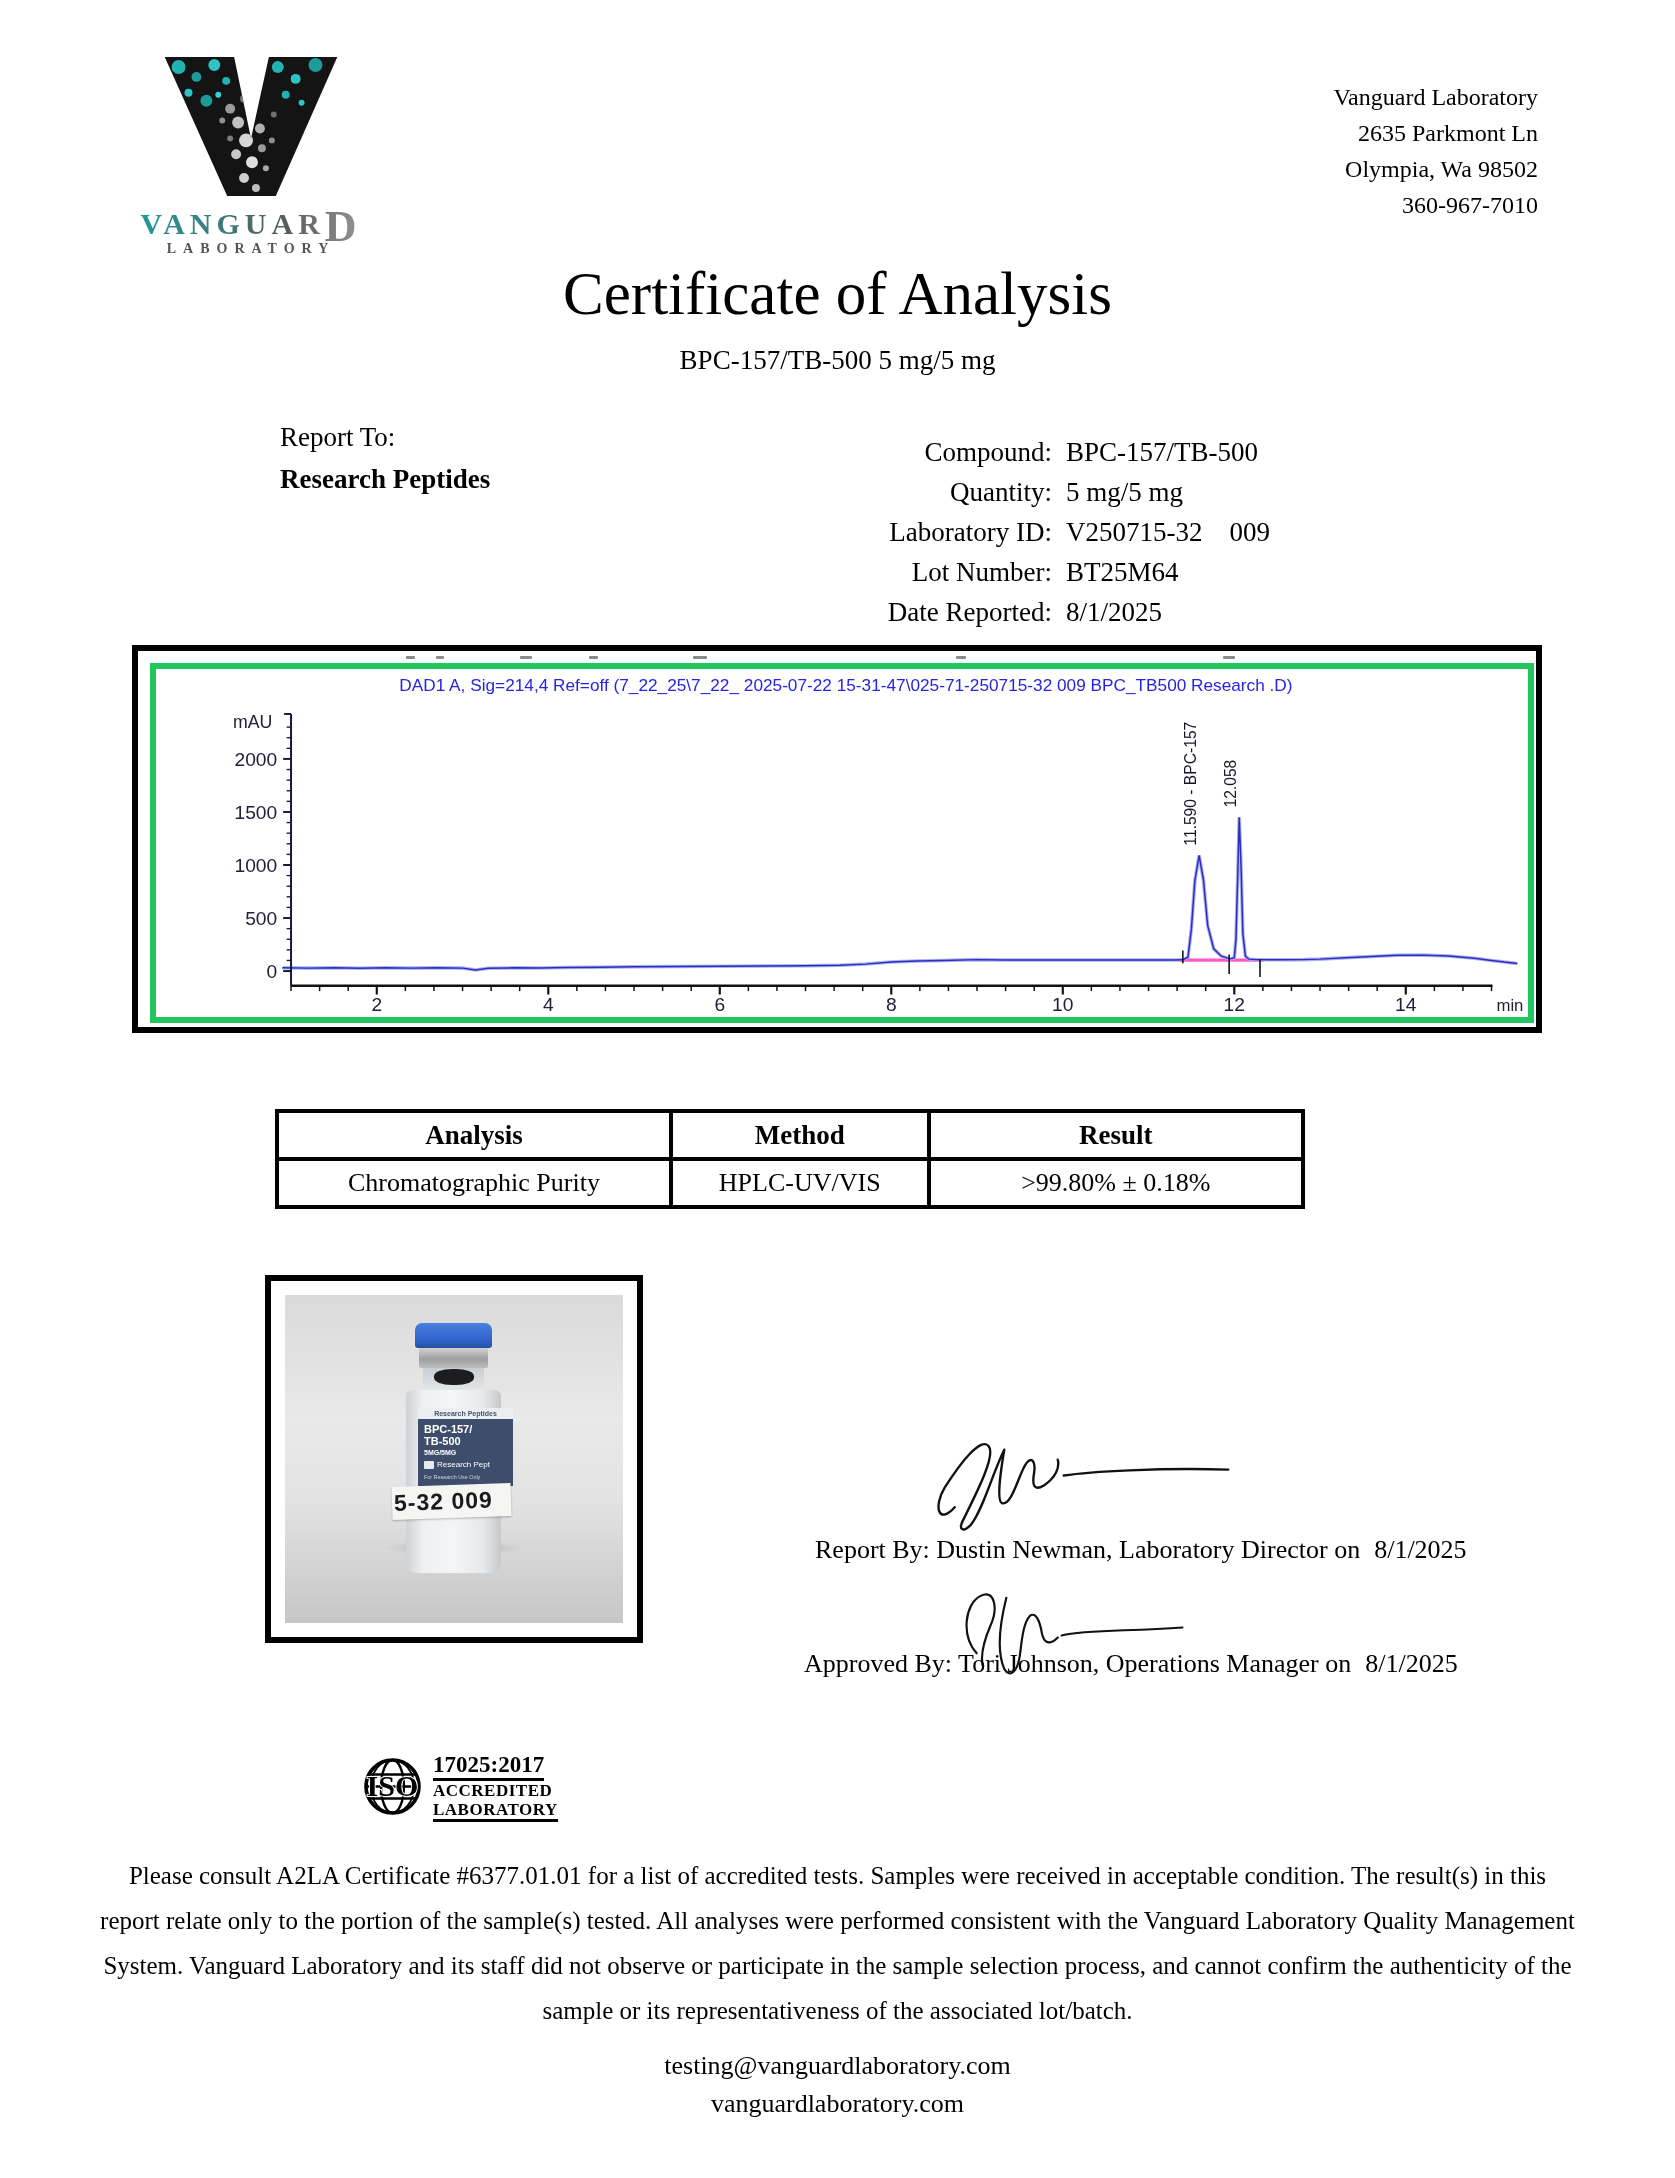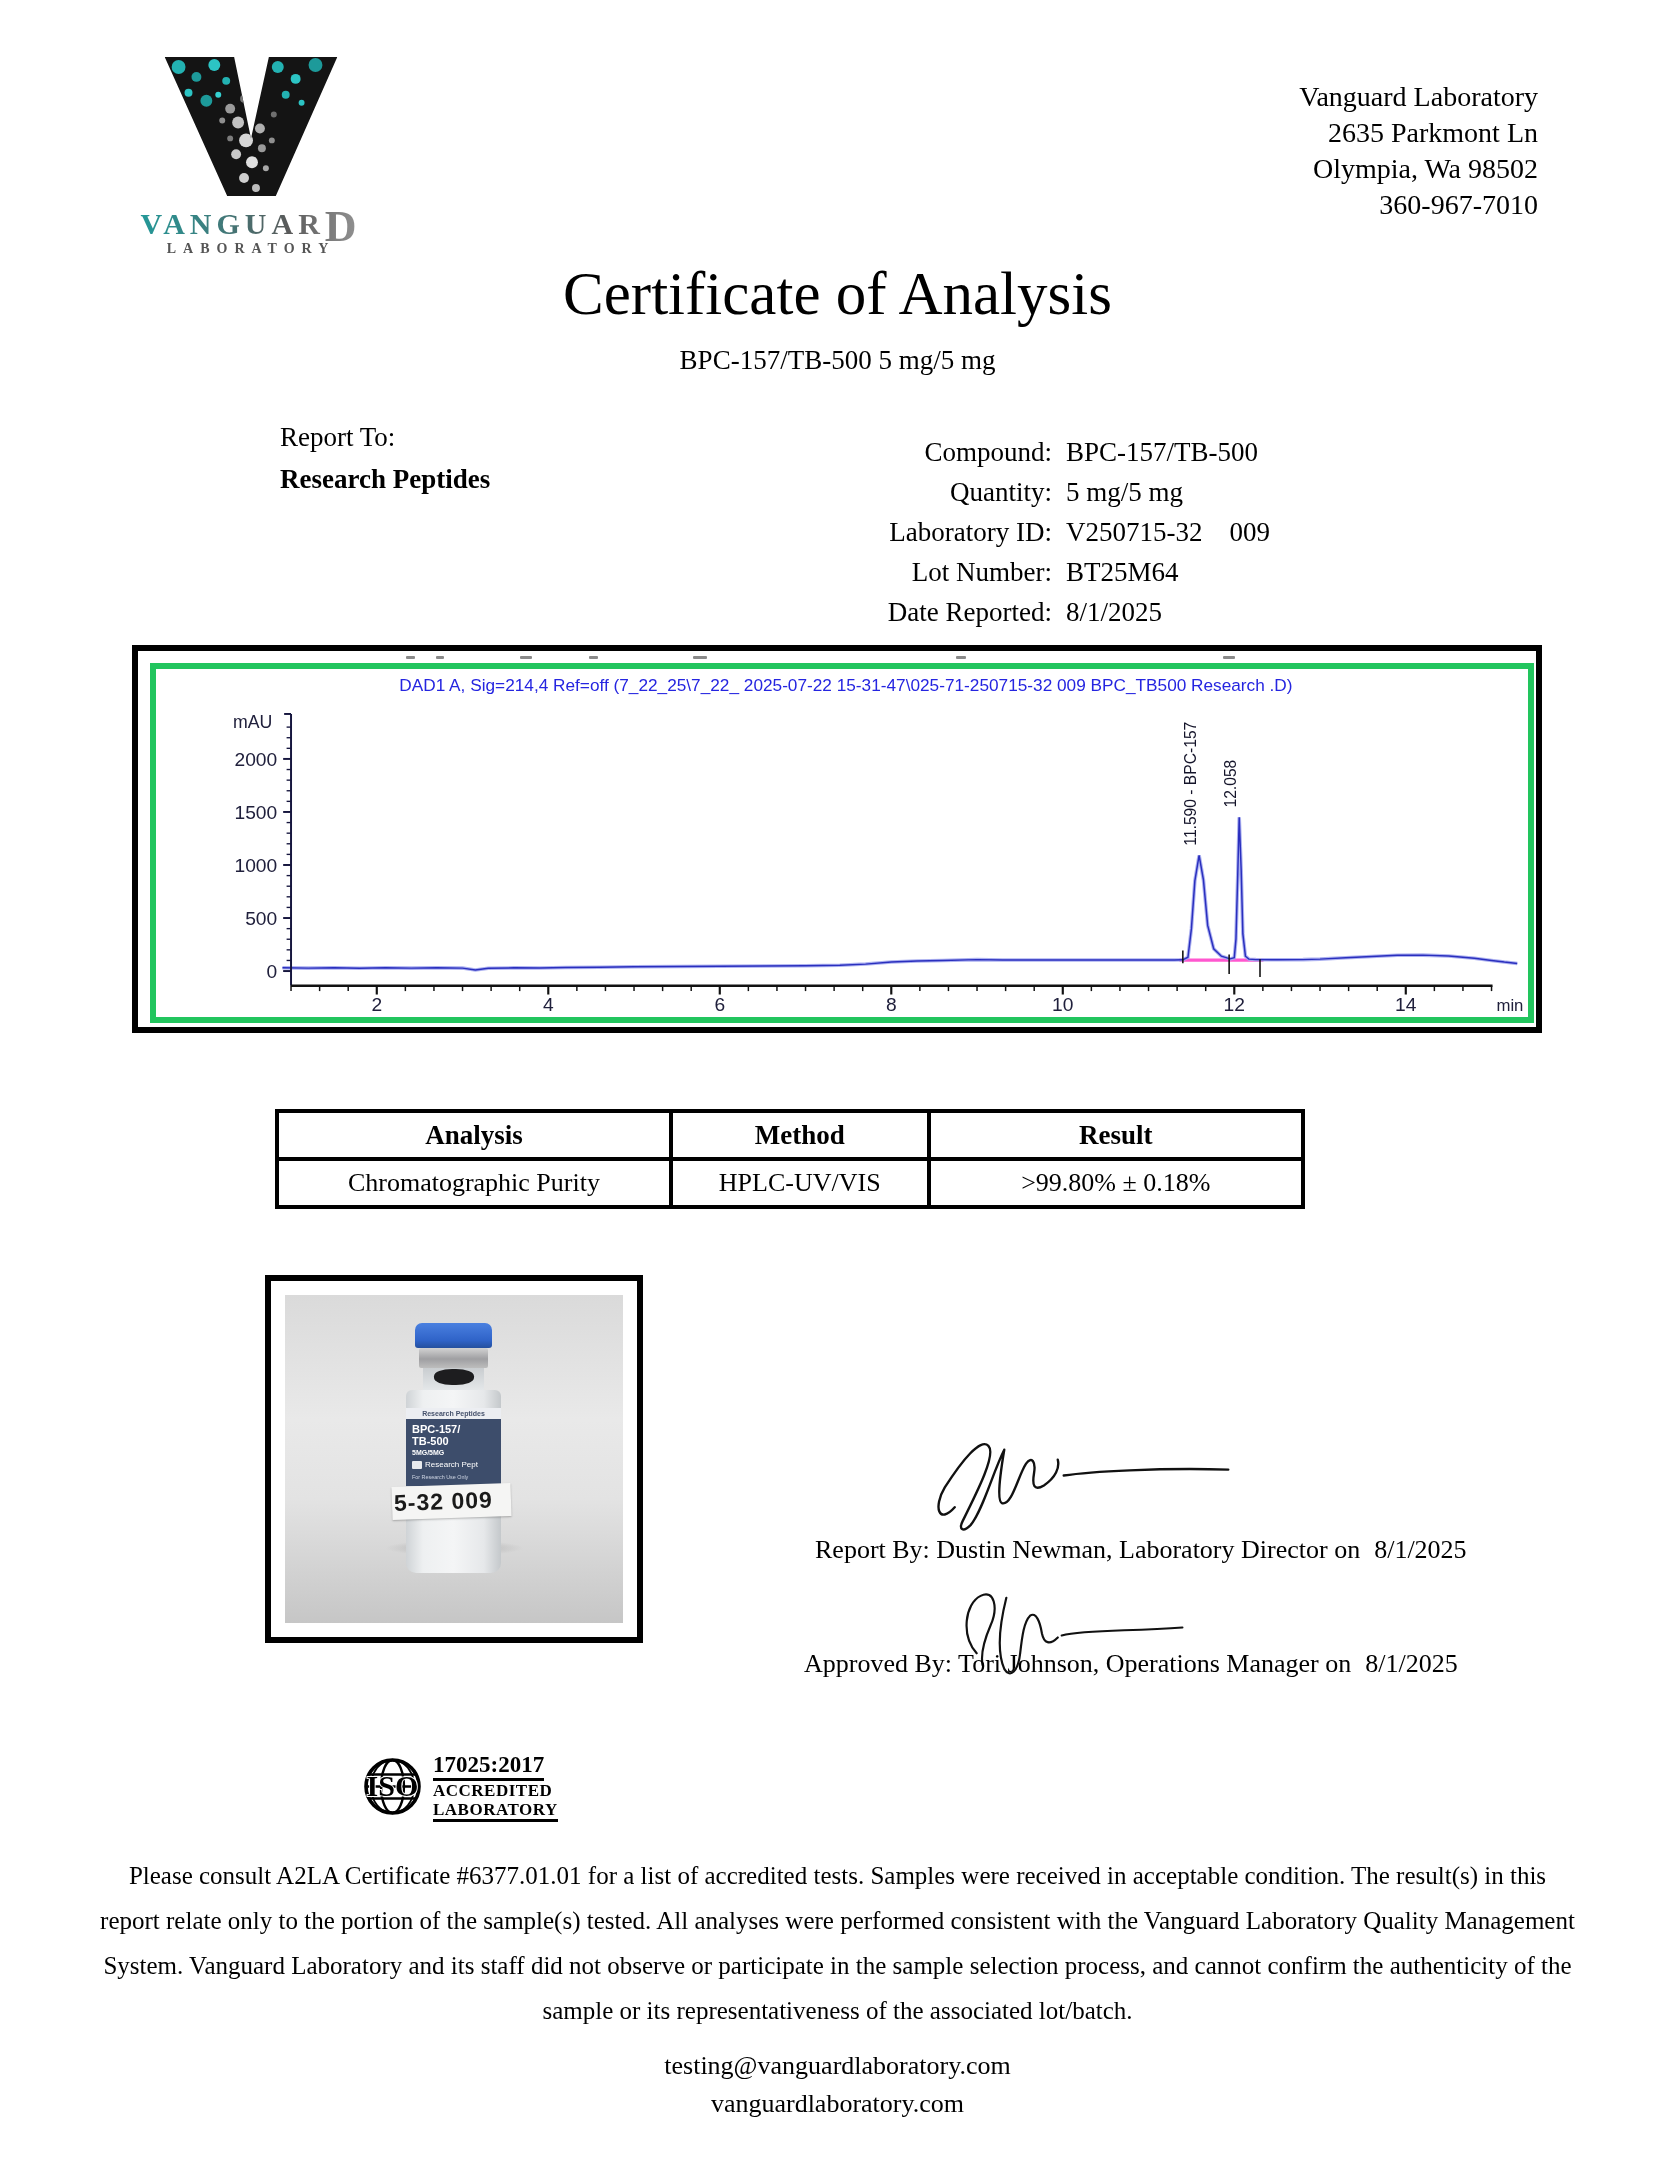--- a/index.html
+++ b/index.html
@@ -11,21 +11,21 @@
   #logo svg{display:block;}
   .wordmark{position:absolute;left:0;top:150px;width:248px;text-align:center;
     font-weight:bold;font-size:30px;letter-spacing:5px;
     color:#3f8585;
     background:linear-gradient(90deg,#1f9d9d 0%,#3e7d7d 35%,#5a5a5a 65%,#9f9f9f 100%);
     -webkit-background-clip:text;background-clip:text;-webkit-text-fill-color:transparent;}
   .wordmark .big-d{font-size:44px;vertical-align:-7px;}
   .wordmark-sub{position:absolute;left:0;top:190px;width:248px;text-align:center;
     font-size:14px;letter-spacing:7px;color:#555;font-weight:bold;}
 
-  #address{position:absolute;right:137px;top:79px;text-align:right;font-size:28px;line-height:36px;}
+  #address{position:absolute;right:137px;top:79px;text-align:right;font-size:24px;line-height:36px;}
 
   #title{position:absolute;left:0;top:259px;width:100%;text-align:center;font-size:61px;}
   #subtitle{position:absolute;left:0;top:345px;width:100%;text-align:center;font-size:27px;}
 
   
   #report-to{position:absolute;left:280px;top:416px;font-size:27px;line-height:42px;}
   #report-to .bold{font-weight:bold;}
   #report-fields{position:absolute;left:693px;top:432px;width:644px;font-size:27px;}
   .rf-row{display:flex;line-height:40px;}
   .rf-label{width:359px;text-align:right;}
@@ -57,21 +57,21 @@
   .vial-crimp{width:69px;height:20px;margin:0 auto;
     background:linear-gradient(180deg,#d2d2d2 0%,#9f9fa2 55%,#bdbdbd 100%);
     border-radius:2px;}
   .vial-neck{width:61px;height:22px;margin:0 auto;position:relative;
     background:linear-gradient(180deg,#c9cdd0 0%,#e4e7e9 100%);}
   .vial-stopper{position:absolute;left:50%;top:1px;width:40px;height:16px;margin-left:-20px;
     background:#1d1d1f;border-radius:45%;}
   .vial-body{width:95px;height:183px;margin:0 auto;position:relative;
     background:linear-gradient(90deg,#cfd3d6 0%,#eef0f1 18%,#f4f5f6 50%,#e6e8ea 82%,#c4c8cb 100%);
     border-radius:6px 6px 10px 10px;}
-  .vial-label{position:absolute;left:0;top:18px;width:95px;
+  .vial-label{position:absolute;left:12px;top:18px;width:95px;
     font-family:"Liberation Sans",sans-serif;}
   .vl-brand{background:#eceef2;color:#46526c;font-size:7px;text-align:center;
     padding:2px 0;font-weight:bold;}
   .vl-main{background:#3d4d6b;color:#fff;padding:4px 6px 6px 6px;}
   .vl-line1,.vl-line2{font-size:11px;font-weight:bold;line-height:12px;}
   .vl-line3{font-size:7px;font-weight:bold;margin-top:2px;}
   .vl-line4{font-size:8px;margin-top:4px;display:flex;align-items:center;gap:3px;}
   .vl-logo-chip{display:inline-block;width:10px;height:8px;background:#e8eaee;border-radius:1px;}
   .vl-line5{font-size:5.4px;margin-top:5px;color:#cdd4e2;}
   .vial-sticker{position:absolute;left:-14px;top:95px;width:115px;background:#f5f5f4;

